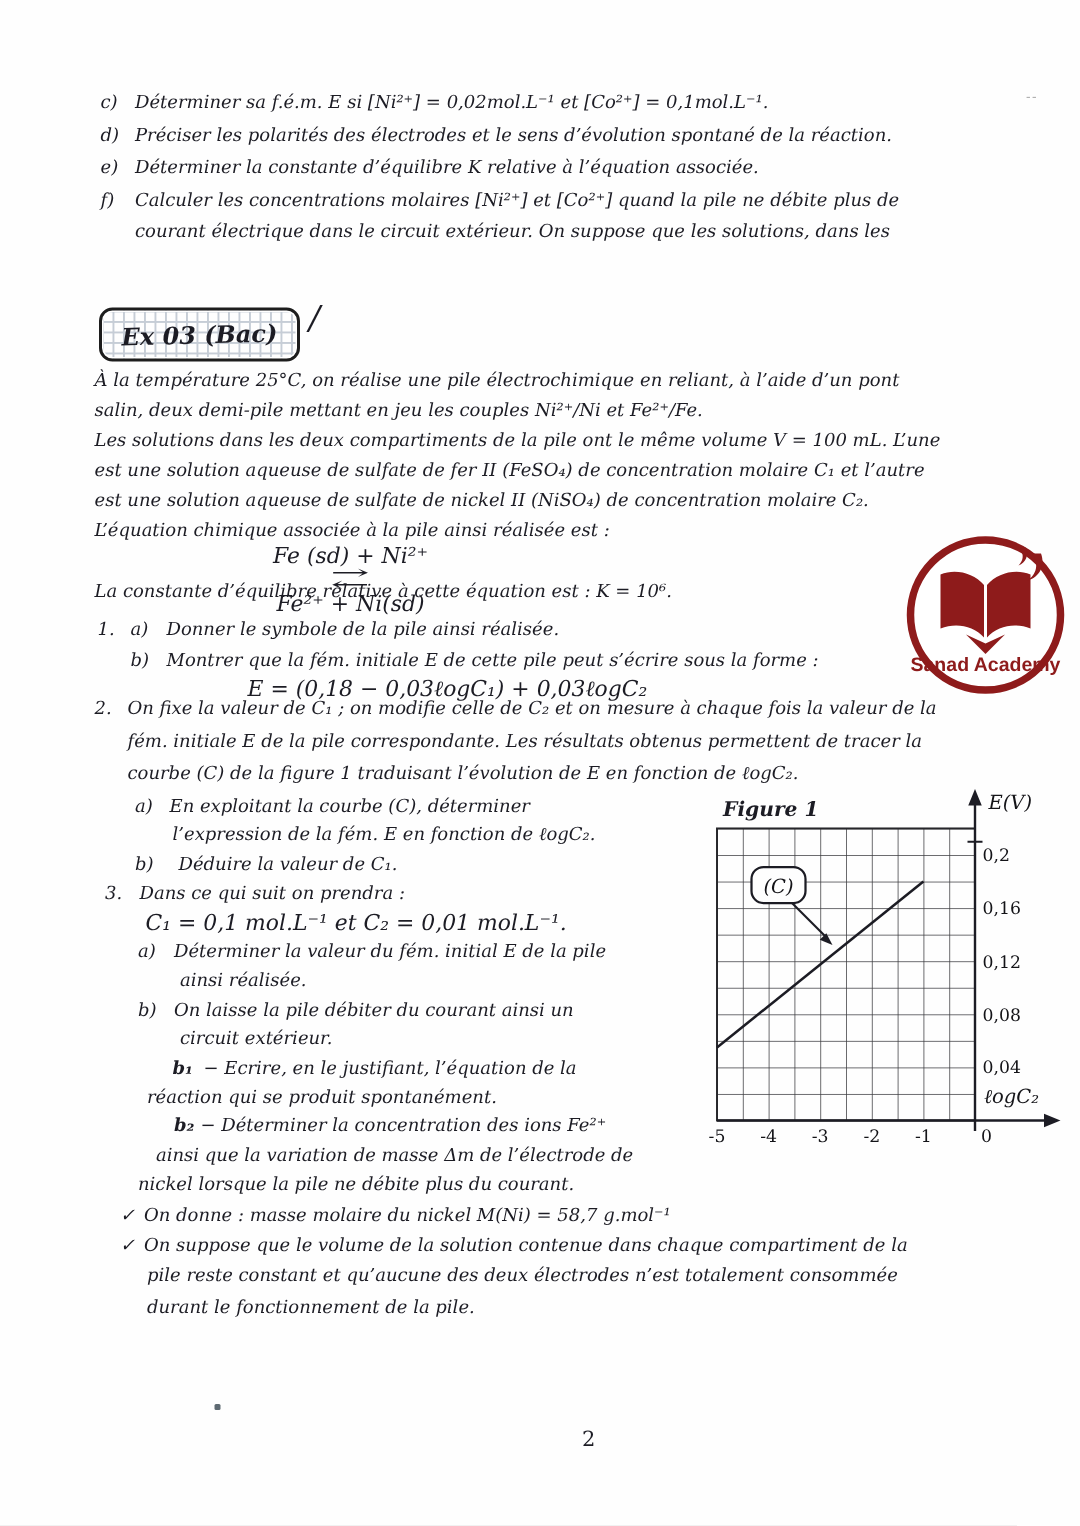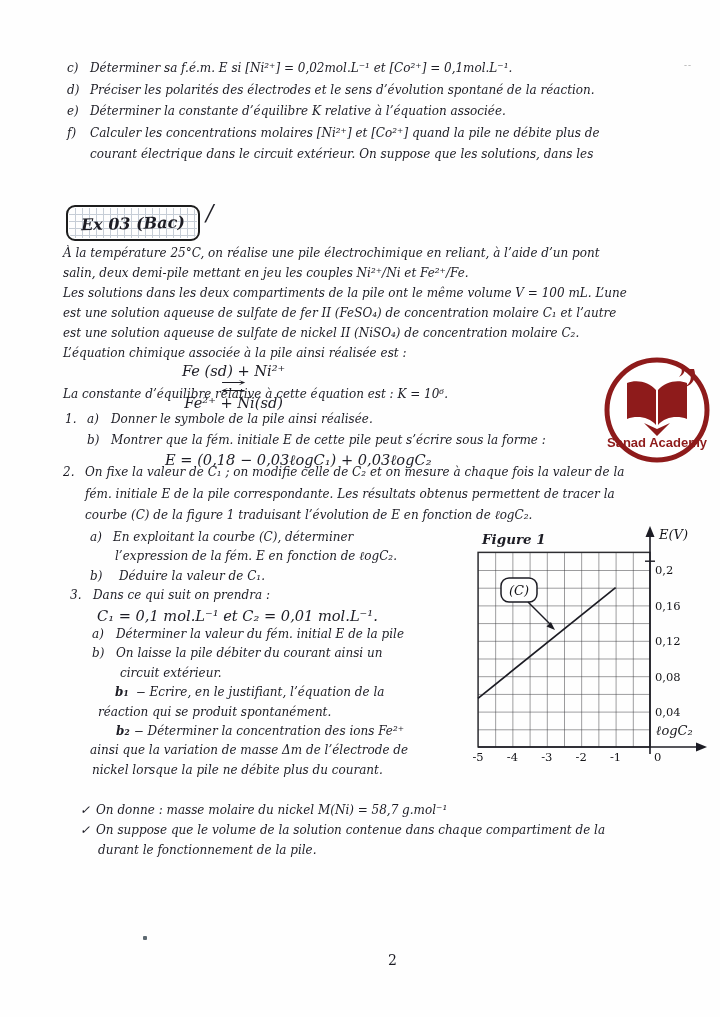--- a/index.html
+++ b/index.html
@@ -78,32 +78,34 @@
     <div class="line" style="margin-left:22px;">courbe (C) de la figure 1 traduisant l’évolution de E en fonction de ℓogC₂.</div>
   </section>
 
   <section class="abs" style="left:70px;top:528px;line-height:19.4px;">
     <div class="line" style="margin-left:20px;"><span class="mk w23">a)</span><span>En exploitant la courbe (C), déterminer</span></div>
     <div class="line" style="margin-left:45px;">l’expression de la fém. E en fonction de ℓogC₂.</div>
     <div class="line" style="margin-left:20px;"><span class="mk w29">b)</span><span>Déduire la valeur de C₁.</span></div>
     <div class="line"><span class="mk w23">3.</span><span>Dans ce qui suit on prendra :</span></div>
     <div class="line formula" style="margin-left:27px;">C₁ = 0,1 mol.L⁻¹ et C₂ = 0,01 mol.L⁻¹.</div>
     <div class="line" style="margin-left:22px;"><span class="mk w24">a)</span><span>Déterminer la valeur du fém. initial E de la pile</span></div>
+    <div class="line" style="margin-left:50px;">ainsi réalisée.</div>
     <div class="line" style="margin-left:22px;"><span class="mk w24">b)</span><span>On laisse la pile débiter du courant ainsi un</span></div>
     <div class="line" style="margin-left:50px;">circuit extérieur.</div>
     <div class="line" style="margin-left:45px;"><span class="mk bold" style="margin-right:7px;">b₁</span><span>− Ecrire, en le justifiant, l’équation de la</span></div>
     <div class="line" style="margin-left:28px;">réaction qui se produit spontanément.</div>
     <div class="line" style="margin-left:46px;"><span class="mk bold" style="margin-right:4px;">b₂</span><span>− Déterminer la concentration des ions Fe²⁺</span></div>
-    <div class="line" style="margin-left:20px;">ainsi que la variation de masse Δm de l’électrode de</div>
+    <div class="line" style="margin-left:34px;">ainsi que la variation de masse Δm de l’électrode de</div>
     <div class="line" style="margin-left:22px;">nickel lorsque la pile ne débite plus du courant.</div>
   </section>
 
   <section class="abs" style="left:80px;top:800px;line-height:20.2px;">
     <div class="line"><span class="mk w16">✓</span><span>On donne : masse molaire du nickel M(Ni) = 58,7 g.mol⁻¹</span></div>
     <div class="line"><span class="mk w16">✓</span><span>On suppose que le volume de la solution contenue dans chaque compartiment de la</span></div>
+    <div class="line" style="margin-left:18px;">pile reste constant et qu’aucune des deux électrodes n’est totalement consommée</div>
     <div class="line" style="margin-left:18px;">durant le fonctionnement de la pile.</div>
   </section>
 
   <svg class="abs" style="left:470px;top:522px;" width="248" height="255" viewBox="0 0 248 255">
     <defs>
       <pattern id="fgrid" x="8" y="30.3" width="17.2" height="17.7" patternUnits="userSpaceOnUse">
         <path d="M 17.2 0 L 0 0 0 17.7" fill="none" stroke="#3a3a3e" stroke-width="1"></path>
       </pattern>
     </defs>
     <text class="fig-hand" x="12" y="22">Figure 1</text>

